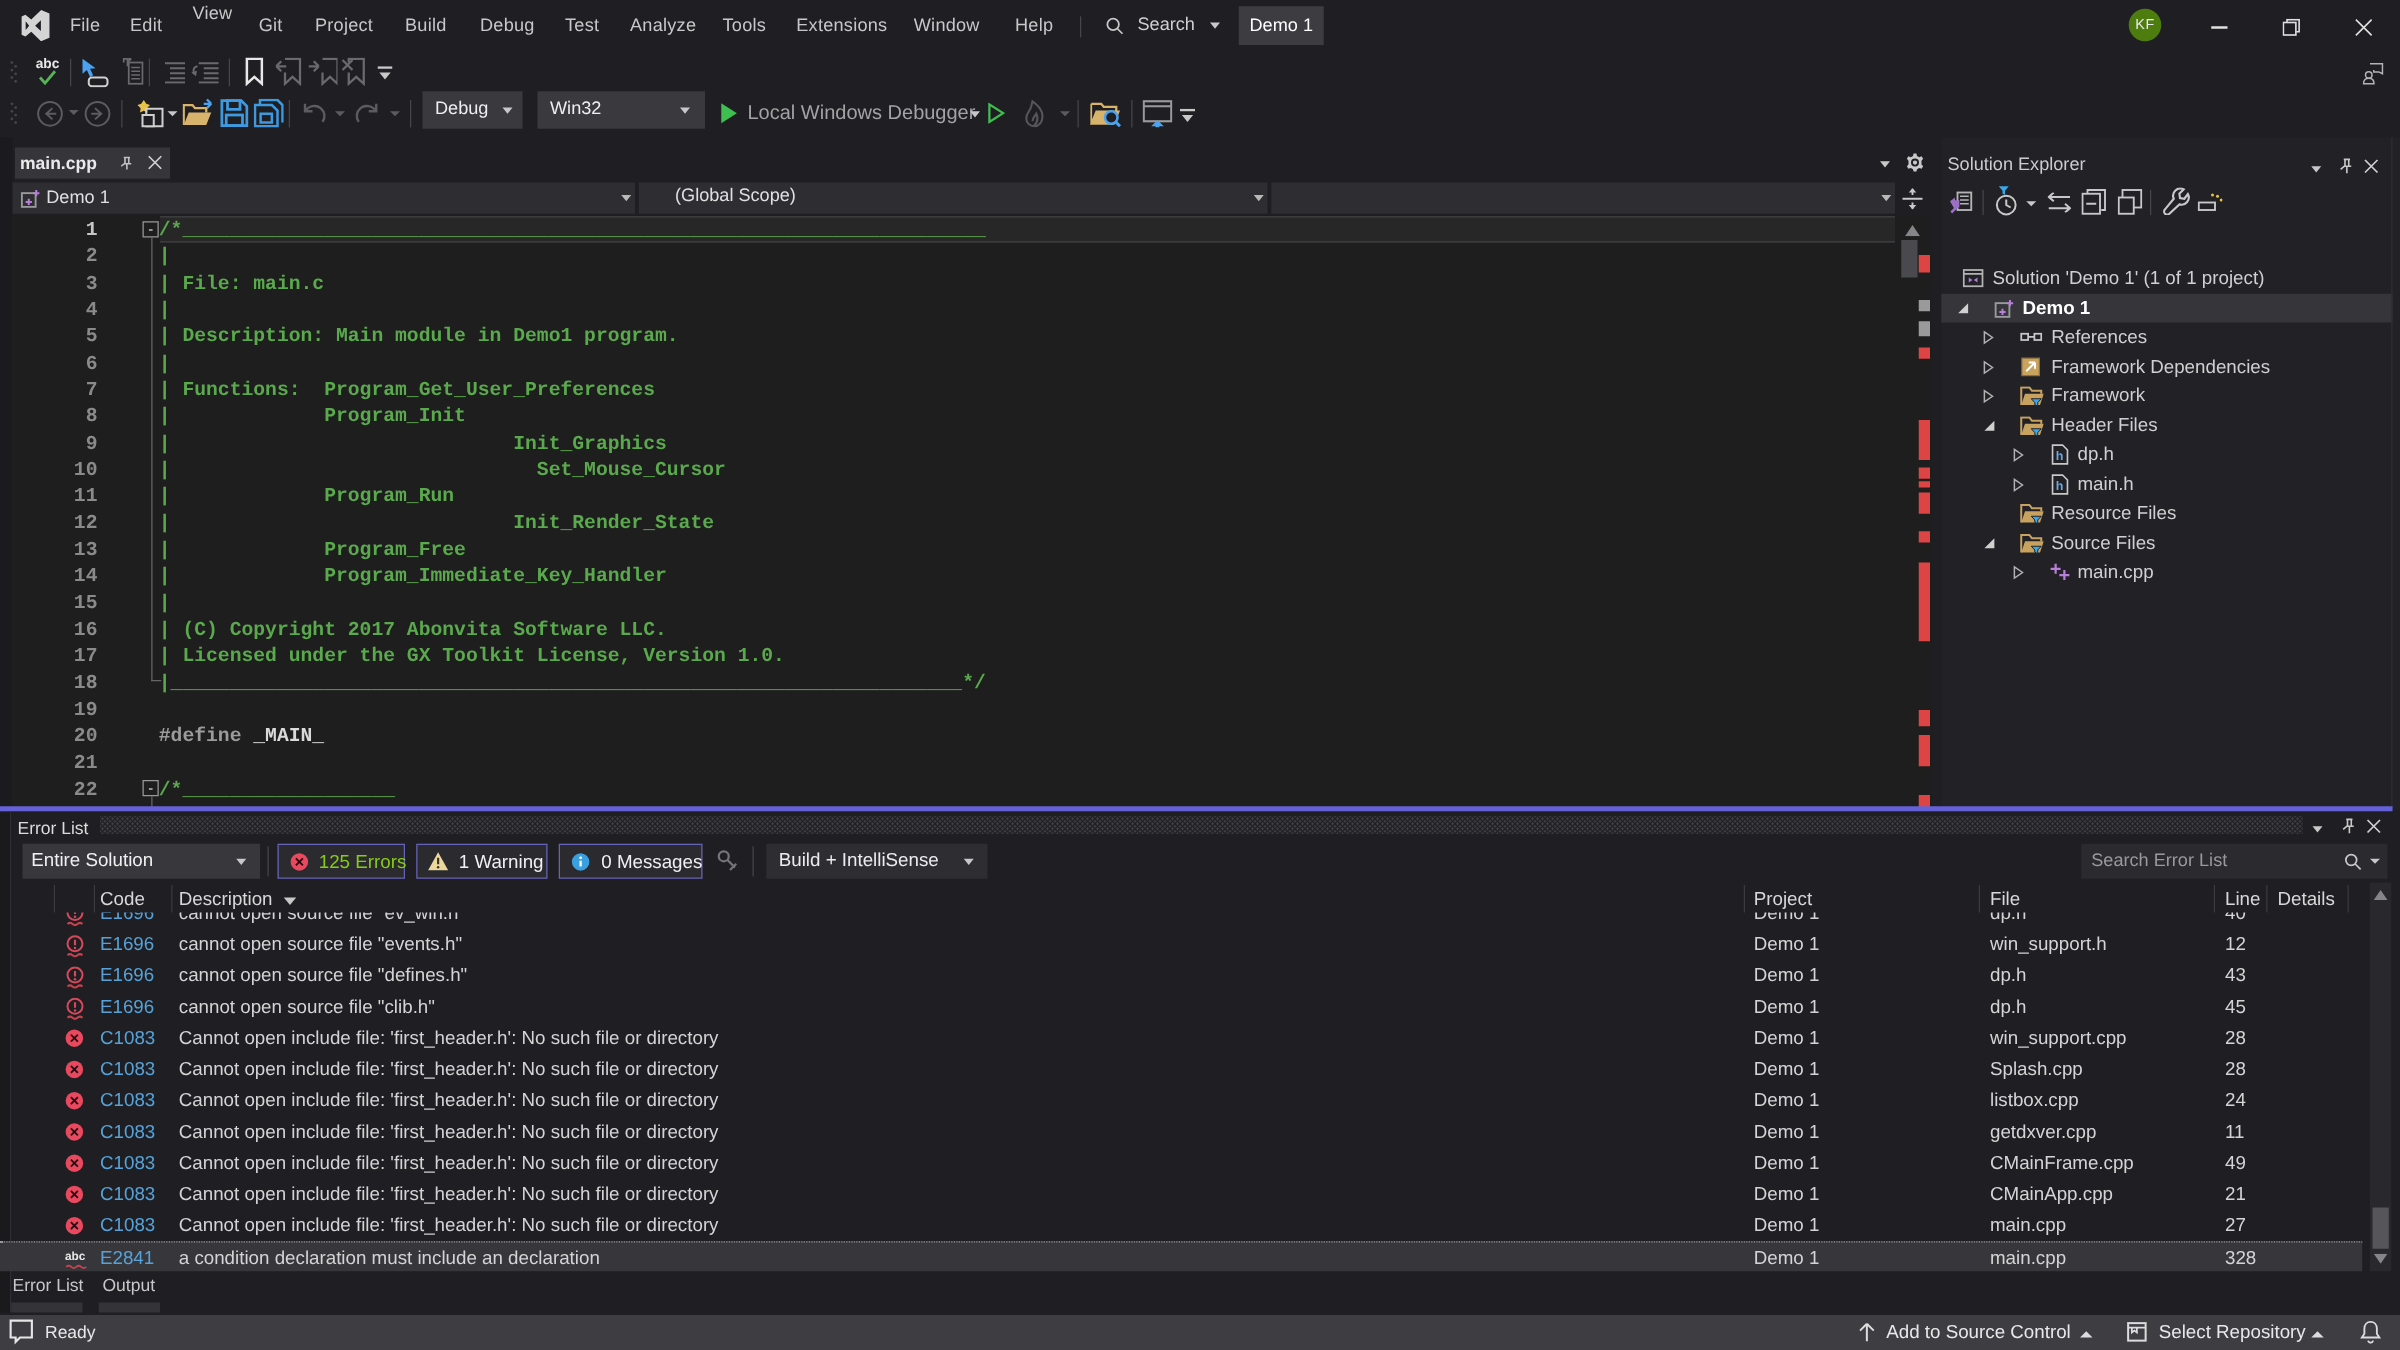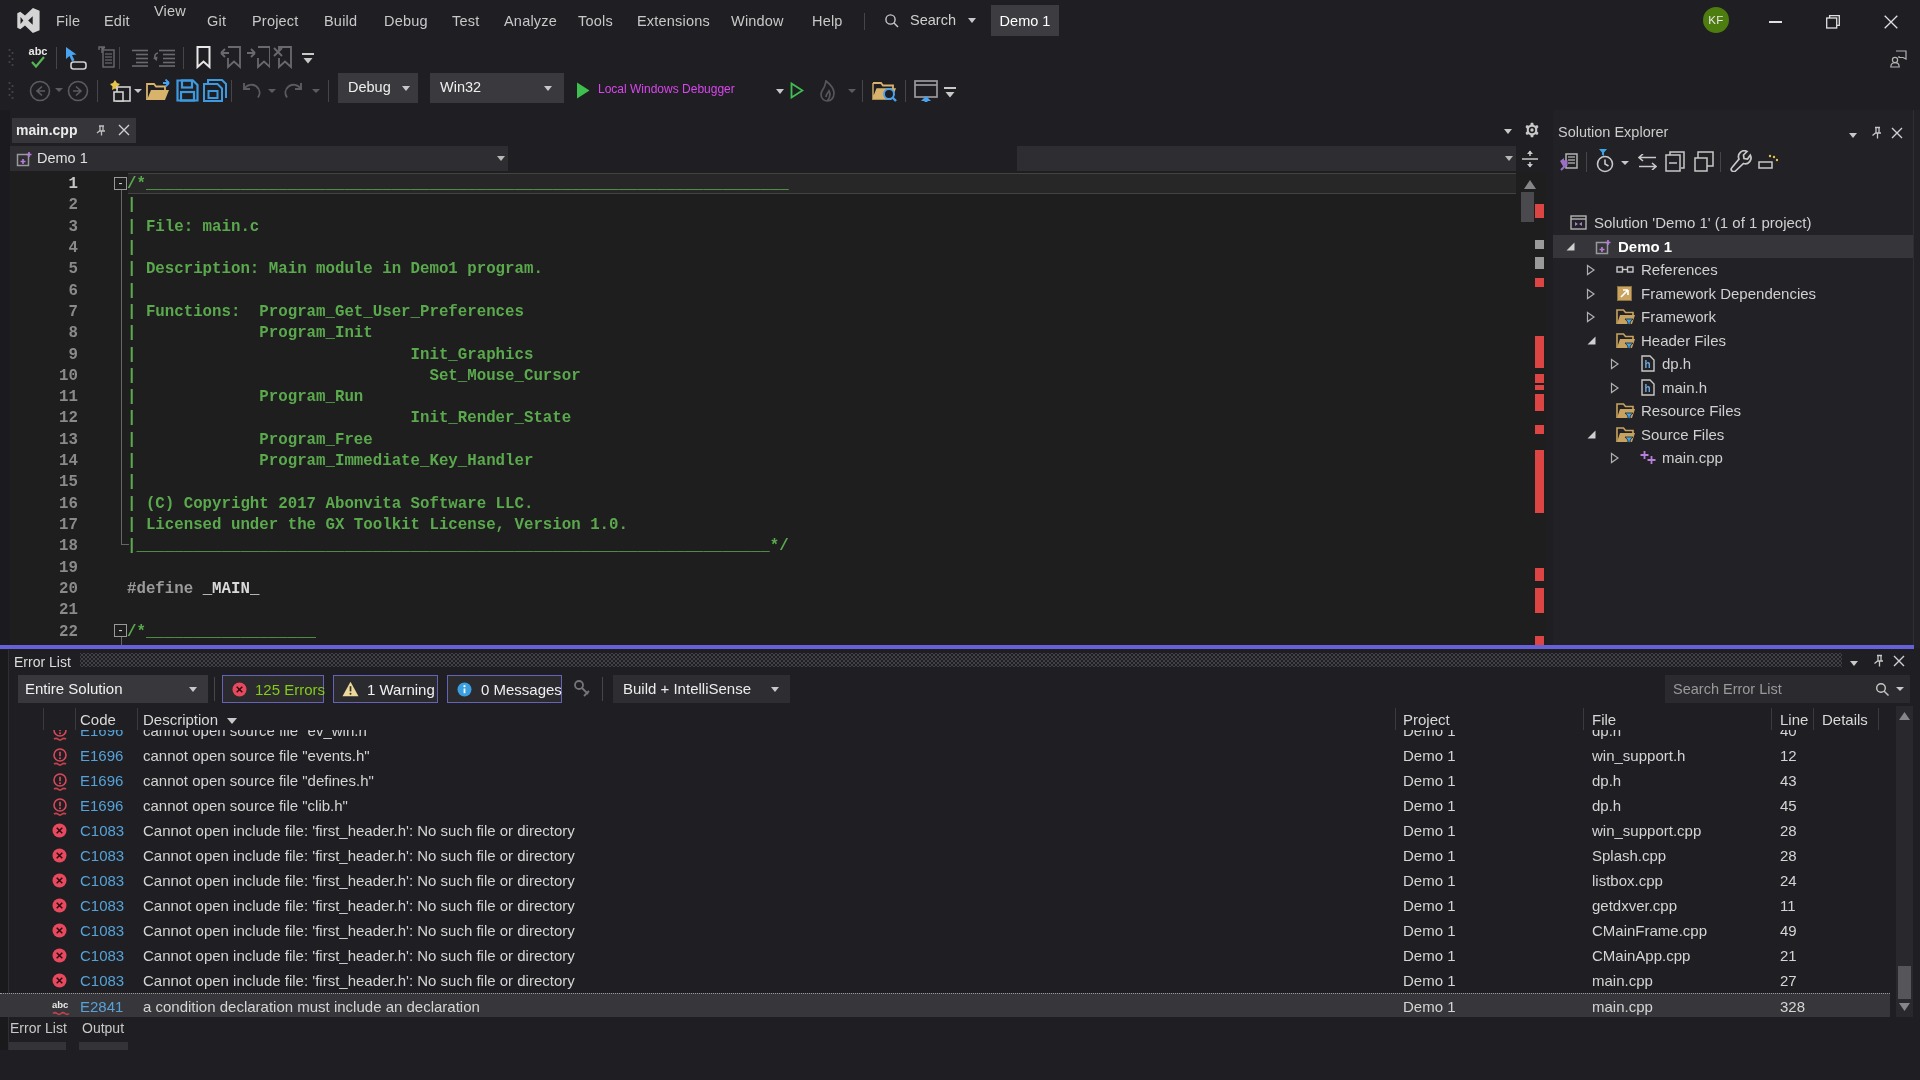--- a/index.html
+++ b/index.html
@@ -204,21 +204,21 @@
 
   <div class="ab" style="left:338px;top:-1px;width:80px;height:30px;background:#3a3a3e;color:#eeeeee;font-size:14.5px;line-height:29px;padding-left:10px">Debug</div>
   <div class="ab" style="left:402px;top:12px;border-left:4.5px solid transparent;border-right:4.5px solid transparent;border-top:5px solid #c8c8c8"></div>
 
   <div class="ab" style="left:430px;top:-1px;width:134px;height:30px;background:#3a3a3e;color:#eeeeee;font-size:14.5px;line-height:29px;padding-left:10px">Win32</div>
   <div class="ab" style="left:544px;top:12px;border-left:4.5px solid transparent;border-right:4.5px solid transparent;border-top:5px solid #c8c8c8"></div>
 
   <svg class="ab" style="left:576px;top:8px" width="14" height="17" viewBox="0 0 14 17">
         <path d="M1 0.5 L13.5 8.5 L1 16.5 Z" fill="#3fbf4f"></path>
       </svg>
-  <div class="ab" style="left:598px;top:8px;font-size:12px;color:#d946ef">Local Windows Debugger</div>
+  <div class="ab" style="left:598px;top:8px;font-size:16px;color:#a3a3a3">Local Windows Debugger</div>
   <div class="ab" style="left:776px;top:15px;border-left:4.5px solid transparent;border-right:4.5px solid transparent;border-top:5px solid #c8c8c8"></div>
   <svg class="ab" style="left:790px;top:8px" width="14" height="17" viewBox="0 0 14 17">
         <path d="M1.5 1.5 L12.5 8.5 L1.5 15.5 Z" fill="none" stroke="#3fbf4f" stroke-width="1.8"></path>
       </svg>
 
   <svg class="ab" style="left:818px;top:6px" width="20" height="22" viewBox="0 0 20 22">
         <path d="M8 1 C13 5 16 8 16 13 C16 18 13 21 9.5 21 C6 21 3 18.5 3 14.5 C3 11 5.5 9 6.5 6.5 C7.2 4.8 7.5 3 8 1 Z M9 21 C12 18 13 15 11 11 C10 13 8 14 8 17" fill="none" stroke="#55555a" stroke-width="1.7"></path>
       </svg>
   <div class="ab" style="left:848px;top:15px;border-left:4px solid transparent;border-right:4px solid transparent;border-top:4.5px solid #5c5c60"></div>
   <div class="ab" style="left:862px;top:6px;width:1px;height:22px;background:#46464a"></div>
@@ -272,20 +272,24 @@
       </svg>
 
   <div class="ab" style="left:10px;top:36px;width:498px;height:25px;background:#2d2d32">
     <svg class="ab" style="left:6px;top:4px" width="17" height="17" viewBox="0 0 17 17">
       <rect x="1.5" y="4.5" width="11" height="11" fill="none" stroke="#9a9a9e" stroke-width="1.5"></rect>
       <path d="M13 2 V7 M10.5 4.5 H15.5" stroke="#b87fd9" stroke-width="1.6"></path>
       <path d="M7 9 V14 M4.5 11.5 H9.5" stroke="#b87fd9" stroke-width="1.6"></path>
     </svg>
     <div class="ab" style="left:27px;top:4px;font-size:14.5px;color:#e0e0e0">Demo 1</div>
     <div class="ab" style="left:487px;top:10px;border-left:4.5px solid transparent;border-right:4.5px solid transparent;border-top:5px solid #b8b8b8"></div>
+  </div>
+  <div class="ab" style="left:511px;top:36px;width:503px;height:25px;background:#2d2d32">
+    <div class="ab" style="left:29px;top:3px;font-size:14.5px;color:#e0e0e0">(Global Scope)</div>
+    <div class="ab" style="left:492px;top:10px;border-left:4.5px solid transparent;border-right:4.5px solid transparent;border-top:5px solid #b8b8b8"></div>
   </div>
   <div class="ab" style="left:1017px;top:36px;width:499px;height:25px;background:#2d2d32">
     <div class="ab" style="left:488px;top:10px;border-left:4.5px solid transparent;border-right:4.5px solid transparent;border-top:5px solid #b8b8b8"></div>
   </div>
 
   <svg class="ab" style="left:1521px;top:40px" width="18" height="18" viewBox="0 0 18 18">
         <g stroke="#c8c8c8" stroke-width="1.5" fill="none">
           <line x1="1" y1="9" x2="17" y2="9"></line>
           <line x1="9" y1="1" x2="9" y2="6"></line>
           <line x1="9" y1="12" x2="9" y2="17"></line>
@@ -788,14 +792,38 @@
           <path d="M0 0 L11 0 L5.5 8 Z" fill="#86868a"></path>
         </svg>
   </div>
 
   <div class="ab" style="left:10px;top:372px;font-size:14px;color:#c8c8c8">Error List</div>
   <div class="ab" style="left:82px;top:372px;font-size:14px;color:#c8c8c8">Output</div>
   <div class="ab" style="left:9px;top:394px;width:57px;height:8px;background:#333338"></div>
   <div class="ab" style="left:79px;top:394px;width:49px;height:8px;background:#333338"></div>
 </div>
 
-
+<div class="ab" id="statusbar" style="left:0;top:1052px;width:1920px;height:28px;background:#3e3e42;font-size:14px;color:#e8e8e8">
+  <svg class="ab" style="left:7px;top:3px" width="20" height="21" viewBox="0 0 20 21">
+    <path d="M1.5 1.5 H18.5 V15 H9 L5.5 18.5 V15 H1.5 Z" fill="none" stroke="#e6e6e6" stroke-width="1.7"></path>
+  </svg>
+  <div class="ab" style="left:36px;top:5px">Ready</div>
+
+  <svg class="ab" style="left:1486px;top:5px" width="15" height="17" viewBox="0 0 15 17">
+        <path d="M7.5 16 V2 M7.5 2 L2 7.5 M7.5 2 L13 7.5" fill="none" stroke="#dcdcdc" stroke-width="1.6"></path>
+      </svg>
+  <div class="ab" style="left:1509px;top:5px;font-size:15px">Add to Source Control</div>
+  <div class="ab" style="left:1664px;top:13px;border-left:5px solid transparent;border-right:5px solid transparent;border-bottom:5.5px solid #dcdcdc"></div>
+
+  <svg class="ab" style="left:1701px;top:5px" width="17" height="17" viewBox="0 0 17 17">
+    <rect x="1.5" y="1.5" width="14" height="14" fill="none" stroke="#dcdcdc" stroke-width="1.6"></rect>
+    <path d="M1.5 5 H15.5 M8.5 5 V9 L6.5 7.5 L4.5 9 V5" fill="none" stroke="#dcdcdc" stroke-width="1.4"></path>
+  </svg>
+  <div class="ab" style="left:1727px;top:5px;font-size:15px">Select Repository</div>
+  <div class="ab" style="left:1849px;top:13px;border-left:5px solid transparent;border-right:5px solid transparent;border-bottom:5.5px solid #dcdcdc"></div>
+
+  <svg class="ab" style="left:1888px;top:4px" width="17" height="19" viewBox="0 0 17 19">
+    <path d="M8.5 1.5 C11.5 1.5 13.5 3.8 13.5 7 V11 L15.5 14 H1.5 L3.5 11 V7 C3.5 3.8 5.5 1.5 8.5 1.5 Z" fill="none" stroke="#dcdcdc" stroke-width="1.5"></path>
+    <path d="M6.5 16.5 C6.8 17.6 7.5 18.2 8.5 18.2 C9.5 18.2 10.2 17.6 10.5 16.5" fill="none" stroke="#dcdcdc" stroke-width="1.5"></path>
+  </svg>
 </div>
 
+</div>
+
 </body></html>

